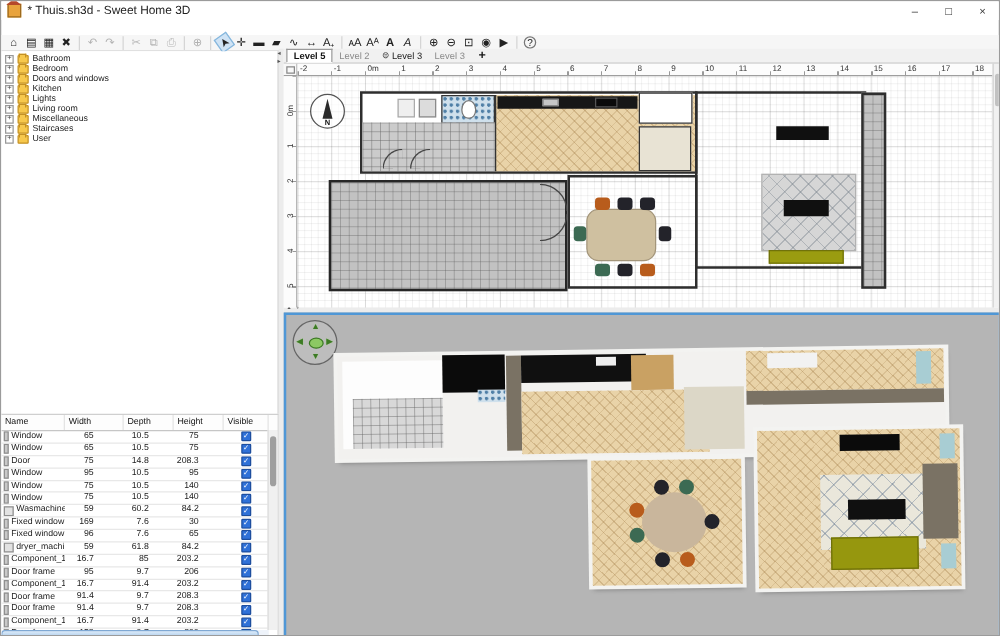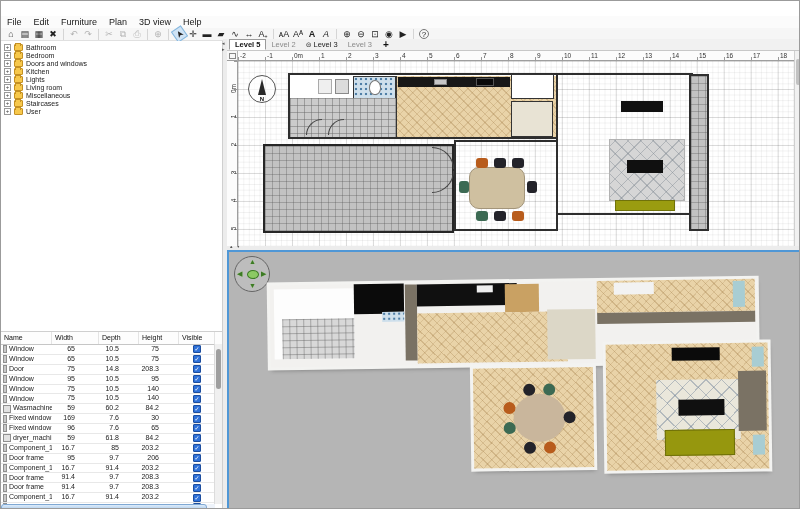--- a/index.html
+++ b/index.html
@@ -101,29 +101,30 @@
   .rug3d{background-color:#eae7db;background-image:repeating-linear-gradient(45deg,rgba(100,120,145,.4) 0 1px,transparent 1px 11px),repeating-linear-gradient(-45deg,rgba(100,120,145,.4) 0 1px,transparent 1px 11px);}
   .nav3d{position:absolute;left:5px;top:4px;width:34px;height:34px;border:1px solid #666;border-radius:50%;background:rgba(200,200,200,.45);}
   .nav3d span{position:absolute;font-size:7px;color:#3c7a24;line-height:7px;text-shadow:0 0 1px #9fd07f;}
   .nav3d .c{left:12px;top:13px;width:10px;height:7px;background:#8cc963;border:1px solid #3c7a24;border-radius:50%;}
 </style>
 </head>
 <body>
 
 <div id="window" data-name="app-window">
 
-
-  <div class="menubar" data-name="menu-bar">
-      <span class="menu-item" data-name="menu-file">File</span>
-      <span class="menu-item" data-name="menu-edit">Edit</span>
-      <span class="menu-item" data-name="menu-furniture">Furniture</span>
-      <span class="menu-item" data-name="menu-plan">Plan</span>
-      <span class="menu-item" data-name="menu-3d-view">3D view</span>
-      <span class="menu-item" data-name="menu-help">Help</span>
-    </div>
+  <div class="titlebar" data-name="title-bar">
+    <span class="applogo" data-name="app-icon"></span>
+    <span class="title-text" data-name="window-title">* Thuis.sh3d - Sweet Home 3D</span>
+    <span class="wincontrols" data-name="window-controls">
+      <span class="winbtn" data-name="minimize-button">–</span>
+      <span class="winbtn" data-name="maximize-button">□</span>
+      <span class="winbtn" data-name="close-button">×</span>
+    </span>
+  </div>
+
 
   <div class="toolbar" data-name="toolbar">
       <span class="tool" data-name="new-home-icon">⌂</span>
       <span class="tool" data-name="open-icon">▤</span>
       <span class="tool" data-name="save-icon">▦</span>
       <span class="tool" data-name="preferences-icon">✖</span>
       <span class="tsep" data-name="toolbar-separator"></span>
       <span class="tool disabled" data-name="undo-icon">↶</span>
       <span class="tool disabled" data-name="redo-icon">↷</span>
       <span class="tsep" data-name="toolbar-separator"></span>

